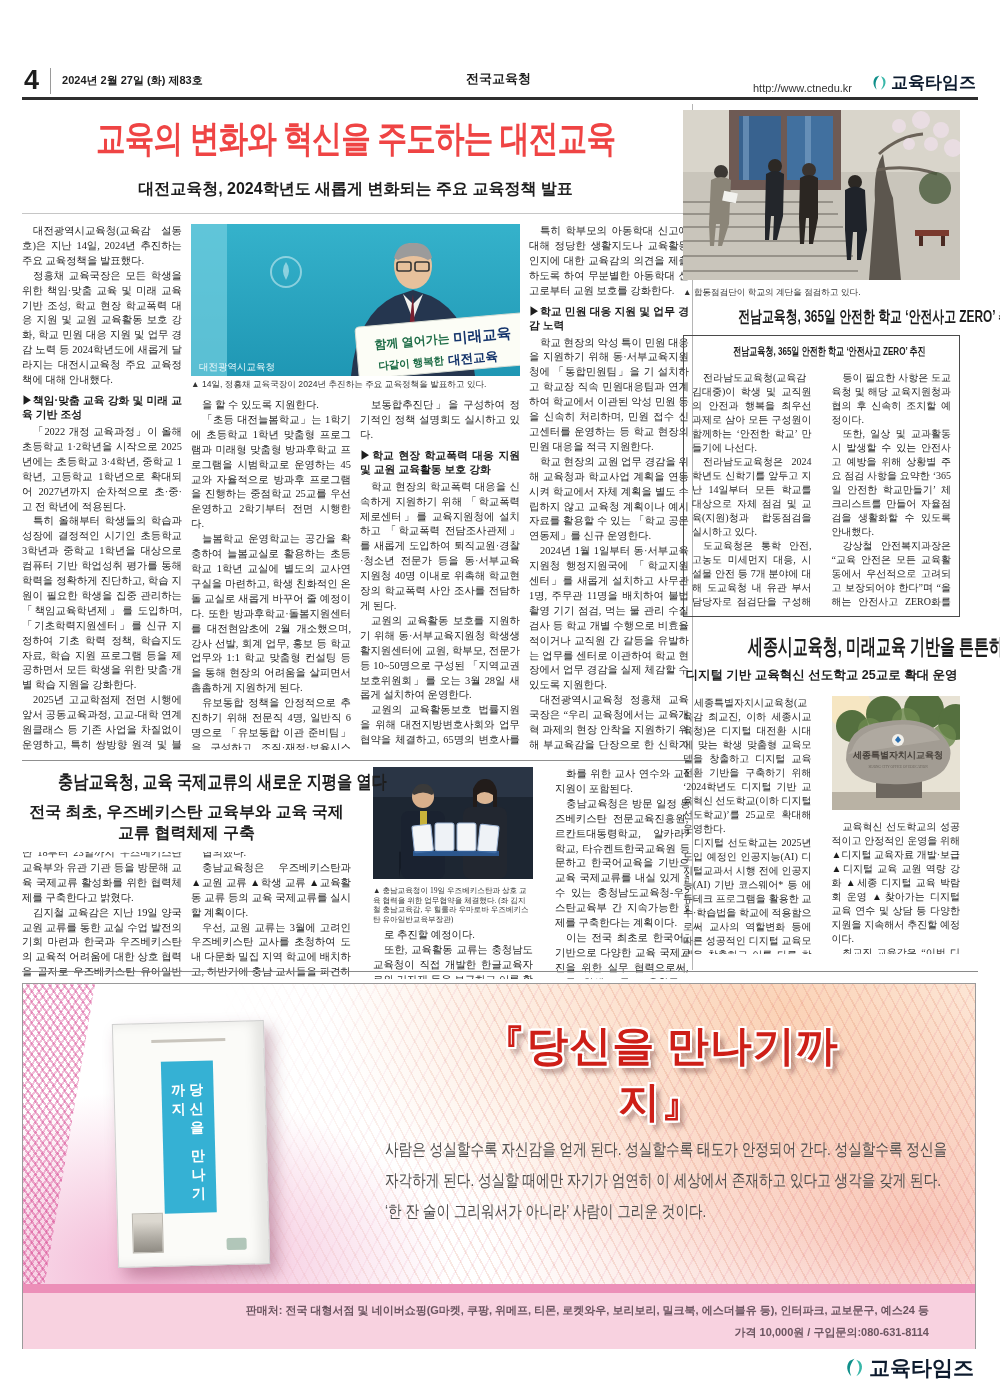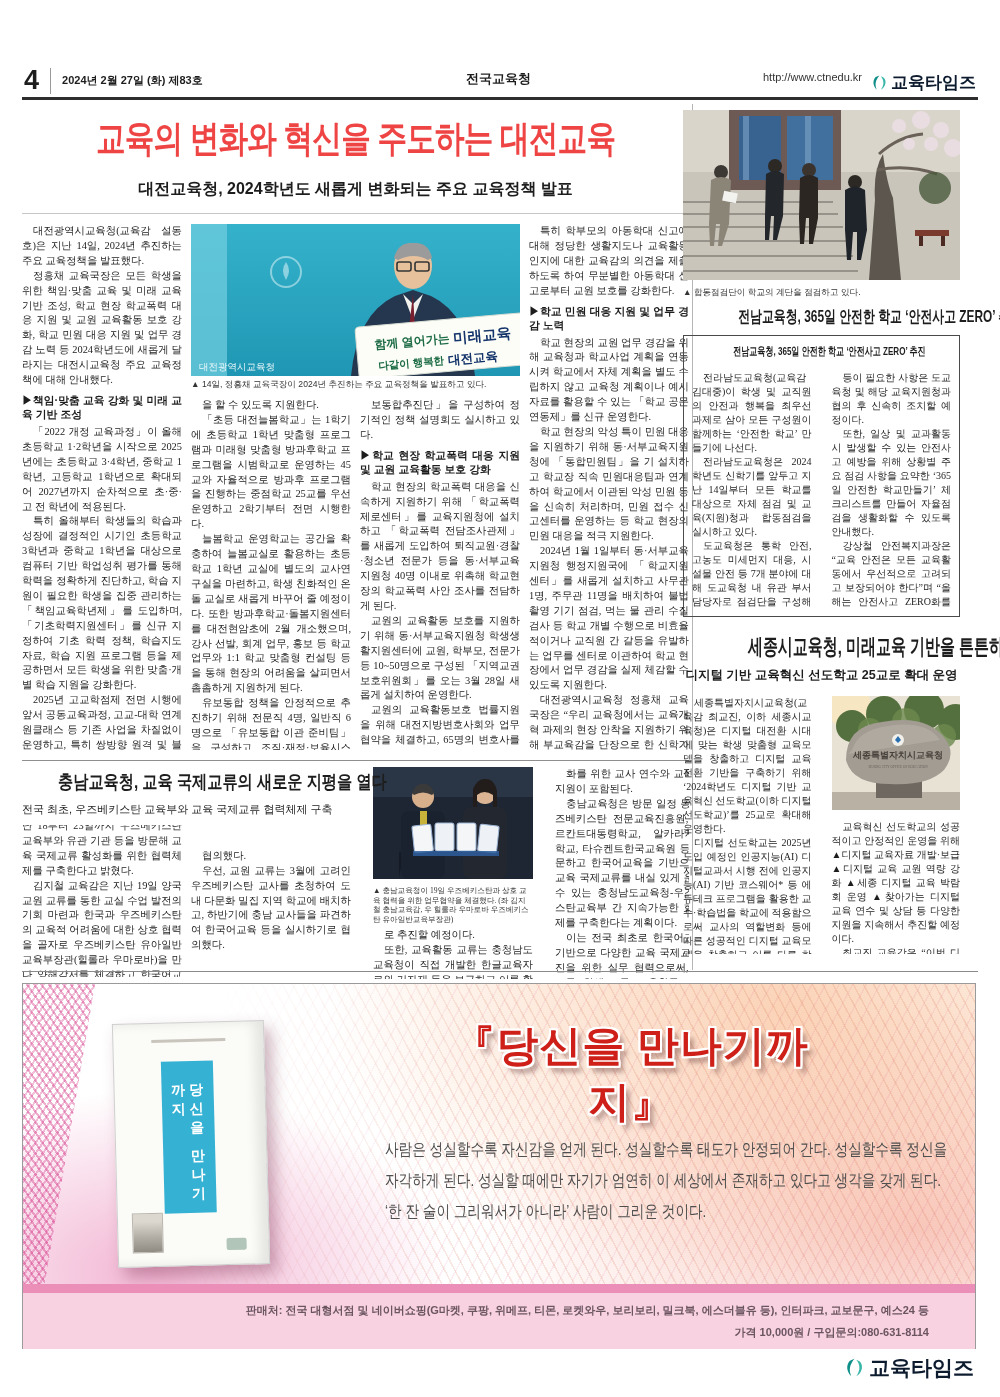--- a/index.html
+++ b/index.html
@@ -7,21 +7,21 @@
         font-family:"Liberation Sans","DejaVu Sans",sans-serif;color:#1d1d1d;}
   
   .hdr{position:absolute;left:24px;top:56px;width:952px;height:38px;display:flex;
        justify-content:space-between;align-items:flex-end;}
   .h-left{display:flex;align-items:center;}
   .pageno{font-size:27px;font-weight:800;line-height:1;}
   .h-div{width:1px;height:26px;background:#9a9a9a;margin:0 11px;}
   .h-date{font-size:11px;font-weight:bold;}
   .h-center{position:absolute;left:0;right:3px;bottom:6px;text-align:center;font-size:13px;
             font-weight:bold;pointer-events:none;}
-  .h-right{display:flex;align-items:flex-start;gap:8px;font-size:11px;color:#333;margin-left:44px;}
+  .h-right{display:flex;align-items:flex-end;gap:18px;font-size:11px;color:#333;margin-left:44px;}
   .brand{display:flex;align-items:center;gap:3px;font-size:17px;font-weight:800;color:#0d1b2e;}
   .rule-thick{position:absolute;left:22px;top:97px;width:956px;height:3px;background:#2e2e2e;}
   
   .col{font-family:"Liberation Serif","DejaVu Serif",serif;font-size:10.4px;line-height:14.9px;}
   .para{margin:0;text-indent:11px;text-align:justify;}
   .para.sub{font-family:"Liberation Sans",sans-serif;font-weight:bold;text-indent:0;
             margin:5px 0 4px;font-size:10.8px;line-height:14px;}
   .cond{display:inline-block;white-space:nowrap;transform:scaleX(var(--sx,.8));transform-origin:center;}
   figure{margin:0;}
   figcaption{font-size:8.6px;color:#333;margin:3px 0 8px;line-height:11px;}
@@ -36,21 +36,21 @@
   .midpair{width:329px;flex:none;}
   .midpair svg{display:block;}
   .midpair .inner{display:flex;gap:9px;height:352px;overflow:hidden;}
   .midpair .inner .col{width:160px;flex:none;}
   .rule-thin{border-top:1px solid #8f8f8f;margin:8px 0 6px;}
   
   .cn{display:flex;gap:22px;height:212px;overflow:hidden;}
   .cn-left{width:329px;flex:none;}
   .cn-left h3{margin:2px 0 0;text-align:center;font-size:18.5px;font-weight:800;}
   .cn-left h3 .cond{--sx:.82;}
-  .cn-left h4{margin:8px 0 8px;text-align:left;font-size:11px;font-weight:normal;}
+  .cn-left h4{margin:8px 0 8px;text-align:center;font-size:16px;font-weight:bold;}
   .cn-left .inner{display:flex;gap:9px;height:152px;overflow:hidden;align-items:center;}
   .cn .col{width:160px;flex:none;}
   .cn-photo-col figcaption{font-size:7.6px;line-height:9.6px;margin:2px 0 4px;}
   
   .vrule{position:absolute;left:692px;top:104px;width:1px;height:866px;background:#b5b5b5;}
   .sidebar{position:absolute;left:683px;top:110px;width:277px;}
   .sidebar .col{font-size:10px;line-height:14px;}
   .jn-head{margin:6px 0 7px;text-align:center;font-size:16.5px;font-weight:800;}
   .jn-head .cond{--sx:.72;}
   .jn-box{border:1px solid #4a4a4a;padding:8px 8px 4px;height:282px;box-sizing:border-box;overflow:hidden;}
@@ -87,21 +87,21 @@
   .book{position:absolute;left:92px;top:38px;width:150px;height:242px;background:#fbfbf8;
         border:1px solid #cfcfcf;transform:rotate(-1.5deg);z-index:2;
         box-shadow:7px 9px 16px rgba(120,50,80,.38), inset -9px 0 12px rgba(0,0,0,.09);}
   .book-topline{position:absolute;left:38px;top:16px;width:74px;height:3px;background:#c9c5bd;}
   .book-stripe{position:absolute;left:47px;top:38px;width:52px;height:152px;background:#35b1d4;}
   .vtext{writing-mode:vertical-rl;font-weight:bold;font-size:14px;color:#fff;letter-spacing:5px;
          margin:12px auto 0;display:block;text-align:left;height:135px;}
   .book-author{position:absolute;left:14px;bottom:13px;width:29px;height:38px;border:1px solid #b9b5ad;
          background:linear-gradient(#dcd8d0 20%,#b3afa7 60%,#8f8b83);}
   .book-mark{position:absolute;right:22px;bottom:14px;width:20px;height:12px;background:#9fb9a9;border-radius:2px;opacity:.8;}
-  .ad-title{position:absolute;left:398px;top:34px;width:420px;text-align:center;z-index:3;
+  .ad-title{position:absolute;left:428px;top:34px;width:420px;text-align:center;z-index:3;
     font-family:"Liberation Serif","DejaVu Serif",serif;font-weight:900;font-size:42px;color:#ce1f18;
     letter-spacing:1px;
     text-shadow:-2px -2px 0 #fff,2px -2px 0 #fff,-2px 2px 0 #fff,2px 2px 0 #fff,
                 0 -2px 0 #fff,0 2px 0 #fff,-2px 0 0 #fff,2px 0 0 #fff,5px 6px 5px rgba(90,40,40,.5);}
   .ad-body{position:absolute;left:362px;top:150px;width:742px;z-index:3;
     transform:scaleX(.8);transform-origin:left top;font-size:17px;line-height:31px;color:#4f4f4f;}
   .ad-body .para{text-indent:0;text-align:left;margin:0;}
   .ad-strip{height:9px;background:#ec8fb8;}
   .ad-band{height:56px;background:#f8d2e0;color:#6b5560;font-weight:bold;font-size:11px;
            text-align:right;padding:10px 46px 0 0;box-sizing:border-box;}
@@ -193,40 +193,41 @@
               <p class="para">학교 현장의 학교폭력 대응을 신속하게 지원하기 위해 「학교폭력제로센터」를 교육지원청에 설치하고 「학교폭력 전담조사관제」를 새롭게 도입하여 퇴직교원·경찰·청소년 전문가 등을 동·서부교육지원청 40명 이내로 위촉해 학교현장의 학교폭력 사안 조사를 전담하게 된다.</p>
               <p class="para">교원의 교육활동 보호를 지원하기 위해 동·서부교육지원청 학생생활지원센터에 교원, 학부모, 전문가 등 10~50명으로 구성된 「지역교권보호위원회」를 오는 3월 28일 새롭게 설치하여 운영한다.</p>
               <p class="para">교원의 교육활동보호 법률지원을 위해 대전지방변호사회와 업무협약을 체결하고, 65명의 변호사를 위촉하여 지원청 자율장학지구별로 각각 한 명 이상의 담당 변호사를 배정한 「1교 1변호사제」를 운영하고 있으며, 이를 통해 법률상담, 변호사 동행, 법률 교육 등 교사에 대한 지원을 더욱 강화한다.</p>
             </div>
         </div>
       </div>
 
       <div class="col">
           <p class="para">특히 학부모의 아동학대 신고에 대해 정당한 생활지도나 교육활동인지에 대한 교육감의 의견을 제출하도록 하여 무분별한 아동학대 신고로부터 교원 보호를 강화한다.</p>
           <p class="para sub">▶학교 민원 대응 지원 및 업무 경감 노력</p>
+          <p class="para">학교 현장의 악성 특이 민원 대응을 지원하기 위해 동·서부교육지원청에 「통합민원팀」을 기 설치하고 학교장 직속 민원대응팀과 연계하여 학교에서 이관된 악성 민원 등을 신속히 처리하며, 민원 접수 신고센터를 운영하는 등 학교 현장의 민원 대응을 적극 지원한다.</p>
           <p class="para">학교 현장의 교원 업무 경감을 위해 교육청과 학교사업 계획을 연동시켜 학교에서 자체 계획을 별도 수립하지 않고 교육청 계획이나 예시 자료를 활용할 수 있는 「학교 공문 연동제」를 신규 운영한다.</p>
-          <p class="para">학교 현장의 악성 특이 민원 대응을 지원하기 위해 동·서부교육지원청에 「통합민원팀」을 기 설치하고 학교장 직속 민원대응팀과 연계하여 학교에서 이관된 악성 민원 등을 신속히 처리하며, 민원 접수 신고센터를 운영하는 등 학교 현장의 민원 대응을 적극 지원한다.</p>
           <p class="para">2024년 1월 1일부터 동·서부교육지원청 행정지원국에 「학교지원센터」를 새롭게 설치하고 사무관 1명, 주무관 11명을 배치하여 불법 촬영 기기 점검, 먹는 물 관리 수질 검사 등 학교 개별 수행으로 비효율적이거나 교직원 간 갈등을 유발하는 업무를 센터로 이관하여 학교 현장에서 업무 경감을 실제 체감할 수 있도록 지원한다.</p>
           <p class="para">대전광역시교육청 정흥채 교육국장은 “우리 교육청에서는 교육개혁 과제의 현장 안착을 지원하기 위해 부교육감을 단장으로 한 신학기 준비 점검단을 구성하여 학교 현장의 원활한 신학기 시작을 지원하고 있다”며, “새로운 정책들이 학교에서 내실 있게 운영될 수 있도록 현장과 끊임없이 소통하면서 교육의 변화와 혁신을 주도하는 대전교육이 구현될 수 있도록 최선을 다하겠다”고 말했다.</p>
         </div>
     </div>
 
     <div class="rule-thin"></div>
 
     <section class="cn">
       <div class="cn-left">
         <h3><span class="cond">충남교육청, 교육 국제교류의 새로운 지평을 열다</span></h3>
         <h4>전국 최초, 우즈베키스탄 교육부와 교육 국제교류 협력체제 구축</h4>
         <div class="inner">
           <div class="col">
               <p class="para">충남교육청(교육감 김지철)은 지난 18부터 23일까지 우즈베키스탄 교육부와 유관 기관 등을 방문해 교육 국제교류 활성화를 위한 협력체제를 구축한다고 밝혔다.</p>
               <p class="para">김지철 교육감은 지난 19일 양국 교원 교류를 통한 교실 수업 발전의 기회 마련과 한국과 우즈베키스탄의 교육적 어려움에 대한 상호 협력을 골자로 우즈베키스탄 유아일반교육부장관(힐롤라 우마로바)을 만나 양해각서를 체결하고 한국어교육을</p>
             </div>
           <div class="col">
               <p class="para">협의했다.</p>
+              <p class="para">충남교육청은 우즈베키스탄과 ▲교원 교류 ▲학생 교류 ▲교육활동 교류 등의 교육 국제교류를 실시할 계획이다.</p>
               <p class="para">우선, 교원 교류는 3월에 고려인 우즈베키스탄 교사를 초청하여 도내 다문화 밀집 지역 학교에 배치하고, 하반기에 충남 교사들을 파견하여 한국어교육 등을 실시하기로 협의했다.</p>
             </div>
         </div>
       </div>
       <div class="col cn-photo-col">
         <figure>
           <svg width="160" height="112" viewBox="0 0 160 112">
             <rect width="160" height="112" fill="#1d2632"></rect>
             <rect width="160" height="30" fill="#2a3545"></rect>
             <circle cx="50" cy="30" r="11" fill="#d9b08c"></circle>

